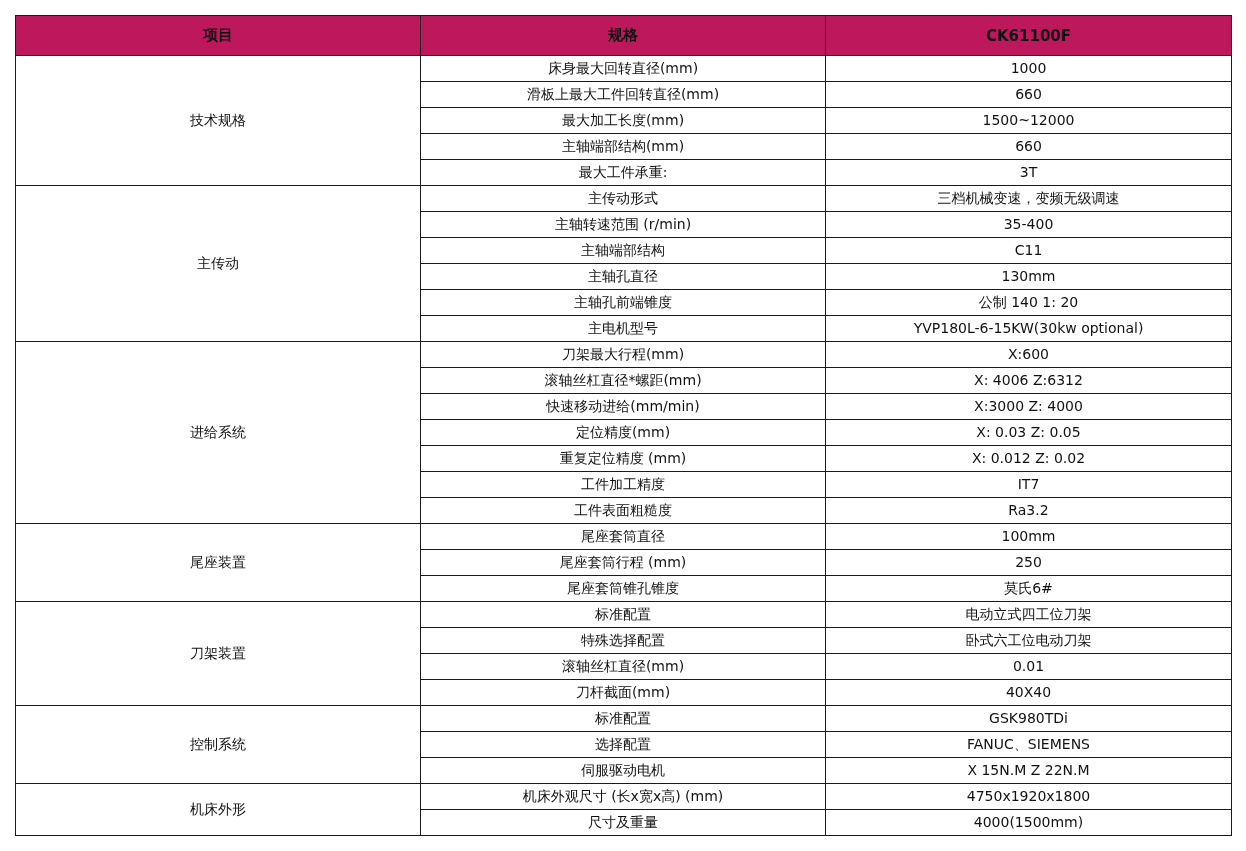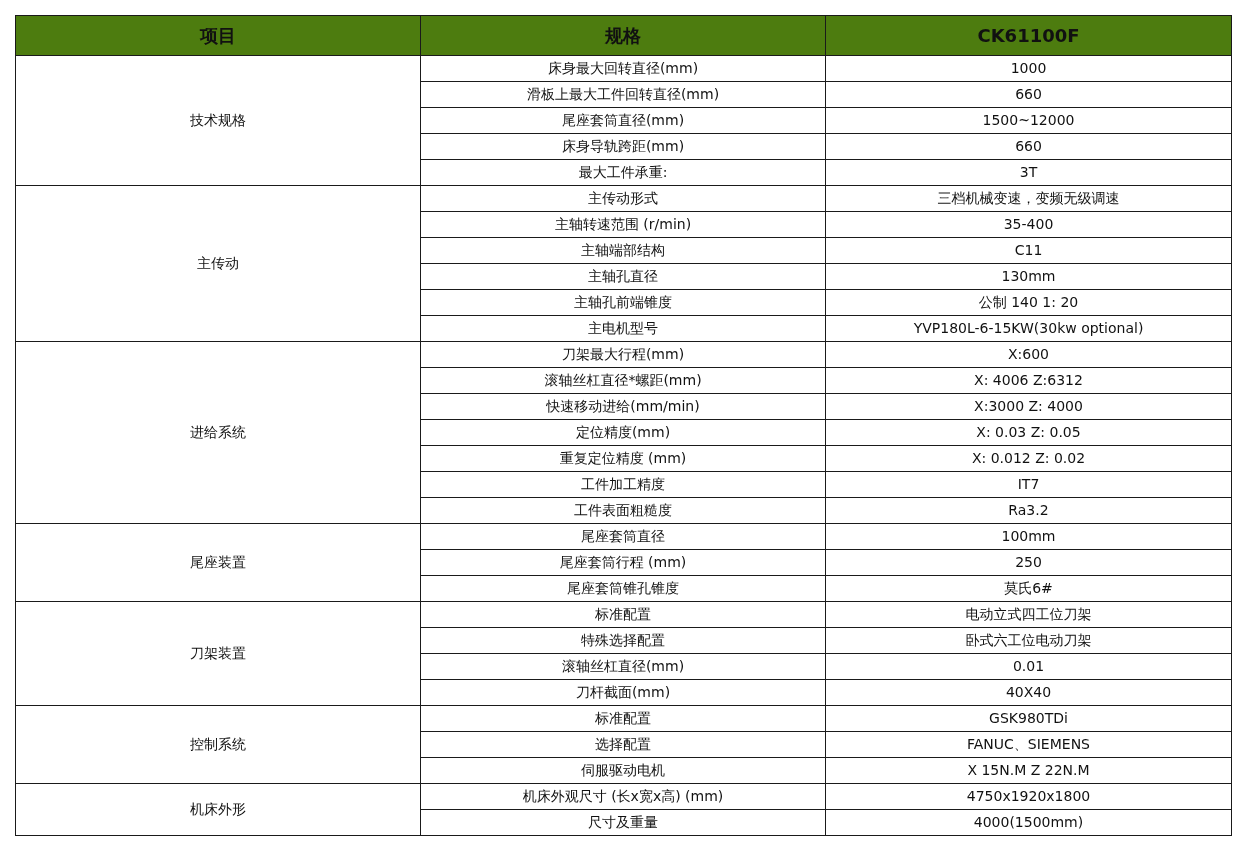--- a/index.html
+++ b/index.html
@@ -24,23 +24,23 @@
     }
     .spec-table th, .spec-table td {
       border: 1px solid #1a1a1a;
       text-align: center;
       vertical-align: middle;
       padding: 0 4px;
       overflow: hidden;
       white-space: nowrap;
     }
     .spec-table th {
-      background: #4d7c0f;
+      background: #be185d;
       height: 39px;
-      font-size: 18px;
+      font-size: 15px;
       font-weight: bold;
     }
     .spec-table td {
       height: 25px;
       font-size: 14px;
       line-height: 25px;
     }
     col.c1 { width: 405px; }
     col.c2 { width: 405px; }
     col.c3 { width: 406px; }
@@ -65,25 +65,25 @@
       <tr>
         <td rowspan="5">技术规格</td>
         <td>床身最大回转直径(mm)</td>
         <td>1000</td>
       </tr>
       <tr>
         <td>滑板上最大工件回转直径(mm)</td>
         <td>660</td>
       </tr>
       <tr>
-        <td>尾座套筒直径(mm)</td>
+        <td>最大加工长度(mm)</td>
         <td>1500~12000</td>
       </tr>
       <tr>
-        <td>床身导轨跨距(mm)</td>
+        <td>主轴端部结构(mm)</td>
         <td>660</td>
       </tr>
       <tr>
         <td>最大工件承重:</td>
         <td>3T</td>
       </tr>
       <tr>
         <td rowspan="6">主传动</td>
         <td>主传动形式</td>
         <td>三档机械变速，变频无级调速</td>

